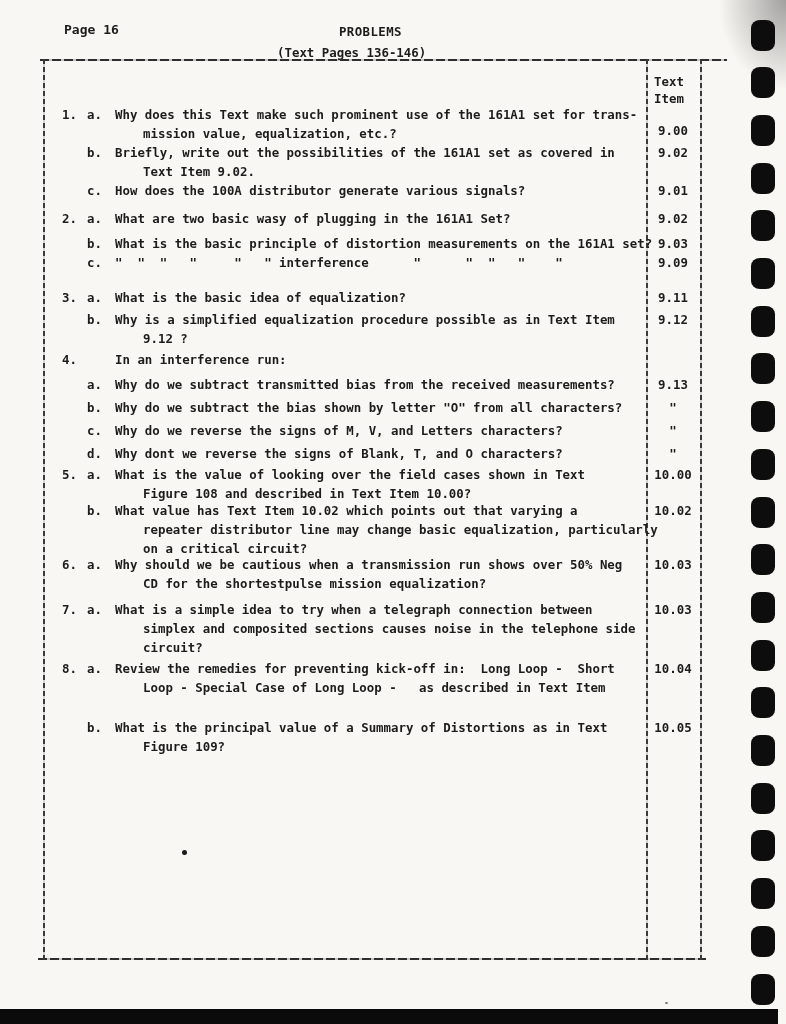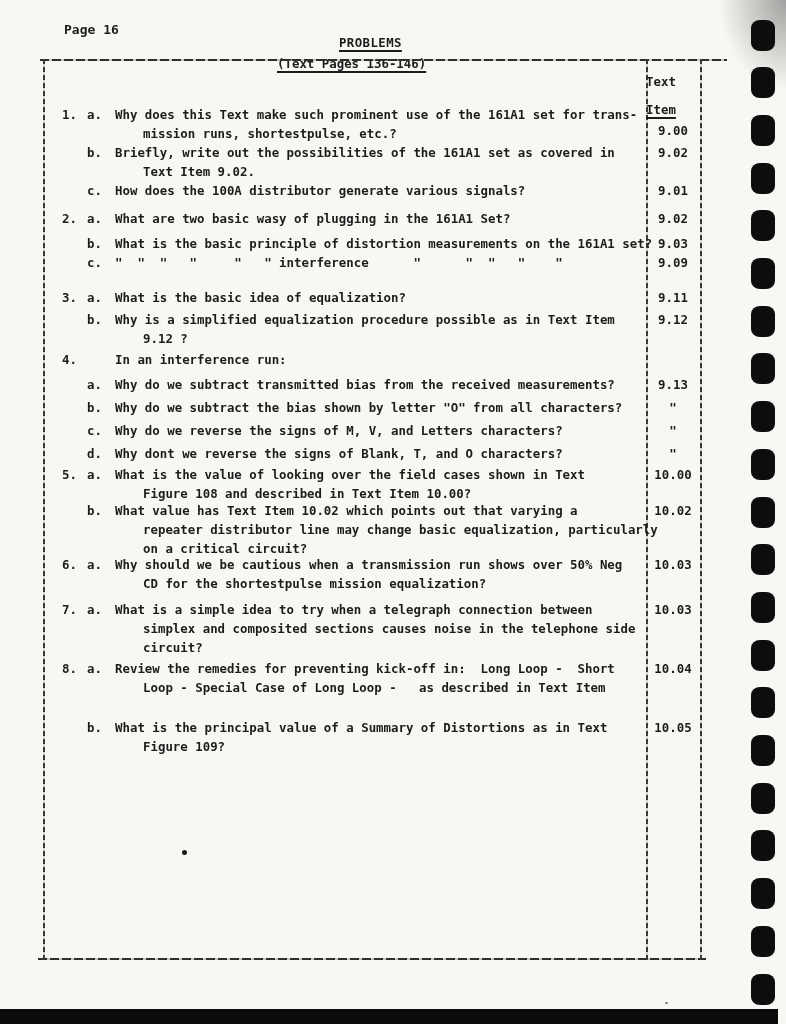--- a/index.html
+++ b/index.html
@@ -8,41 +8,41 @@
     width:786px;height:1024px;
     background:#f8f7f3;
     overflow:hidden;
     font-family:"DejaVu Sans Mono","Liberation Mono",monospace;
     font-weight:bold;
     color:#1c1c1c;
     font-size:12.4px;
     line-height:19px;
   }
   .abs{position:absolute;}
-  .ul{text-decoration:underline;text-decoration-thickness:1.6px;text-underline-offset:3px;margin-top:11px;}
+  .ul{text-decoration-thickness:1.6px;text-underline-offset:3px;}
   
   .hline{position:absolute;height:2px;
     background-image:repeating-linear-gradient(to right,#2e2e2e 0 9px,rgba(46,46,46,.25) 9px 12px);}
   .vline{position:absolute;width:2px;
     background-image:repeating-linear-gradient(to bottom,#3a3a3a 0 5px,rgba(58,58,58,.2) 5px 8px);}
   
   .row{position:absolute;left:0;width:786px;}
   .row .num{position:absolute;left:62px;top:0;white-space:pre;}
   .row .letter{position:absolute;left:87px;top:0;white-space:pre;}
   .row .qtext{position:absolute;left:115px;top:0;width:540px;}
   .row .line{display:block;white-space:pre;}
   .row .line.cont{padding-left:28px;}
   .row .val{position:absolute;left:644px;top:0;width:58px;text-align:center;white-space:pre;}
   .row .val.val-line2{top:16px;}
   
   .page-label{left:64px;top:20px;font-size:13px;}
   .doc-title{left:339px;top:22px;letter-spacing:.4px;}
   .doc-subtitle{left:277px;top:43px;}
   .lecture-heading{left:256px;top:74px;}
-  .colhead{left:646px;top:73px;width:46px;line-height:17px;}
+  .colhead{left:646px;top:73px;width:46px;text-align:center;line-height:17px;}
   
   .speck{position:absolute;background:#1a1a1a;border-radius:50%;}
   .bottom-bar{position:absolute;left:0;top:1009px;width:778px;height:15px;background:#0b0b0b;}
   .corner-shade{position:absolute;left:700px;top:0;width:86px;height:170px;
     background:radial-gradient(ellipse 90px 120px at 100% 0%,rgba(90,90,90,.55),rgba(120,120,120,.18) 55%,transparent 75%);}
   .hole{position:absolute;left:751px;width:24px;height:31px;background:#0d0d0d;border-radius:9px/8px;}
 </style>
 </head>
 <body>
 
@@ -61,21 +61,21 @@
   <div class="abs colhead">
     <span class="line" style="display:block">Text</span>
     <span class="line ul" style="display:block">Item</span>
   </div>
 
   <div class="row" style="top:105px">
     <span class="num">1.</span>
     <span class="letter">a.</span>
     <span class="qtext">
       <span class="line">Why does this Text make such prominent use of the 161A1 set for trans-</span>
-      <span class="line cont">mission runs, shortestpulse, etc.?</span>
+      <span class="line cont">mission value, equalization, etc.?</span>
     </span>
     <span class="val val-line2">9.00</span>
   </div>
 
   <div class="row" style="top:143px">
     <span class="num"></span>
     <span class="letter">b.</span>
     <span class="qtext">
       <span class="line">Briefly, write out the possibilities of the 161A1 set as covered in</span>
       <span class="line cont">Text Item 9.02.</span>

